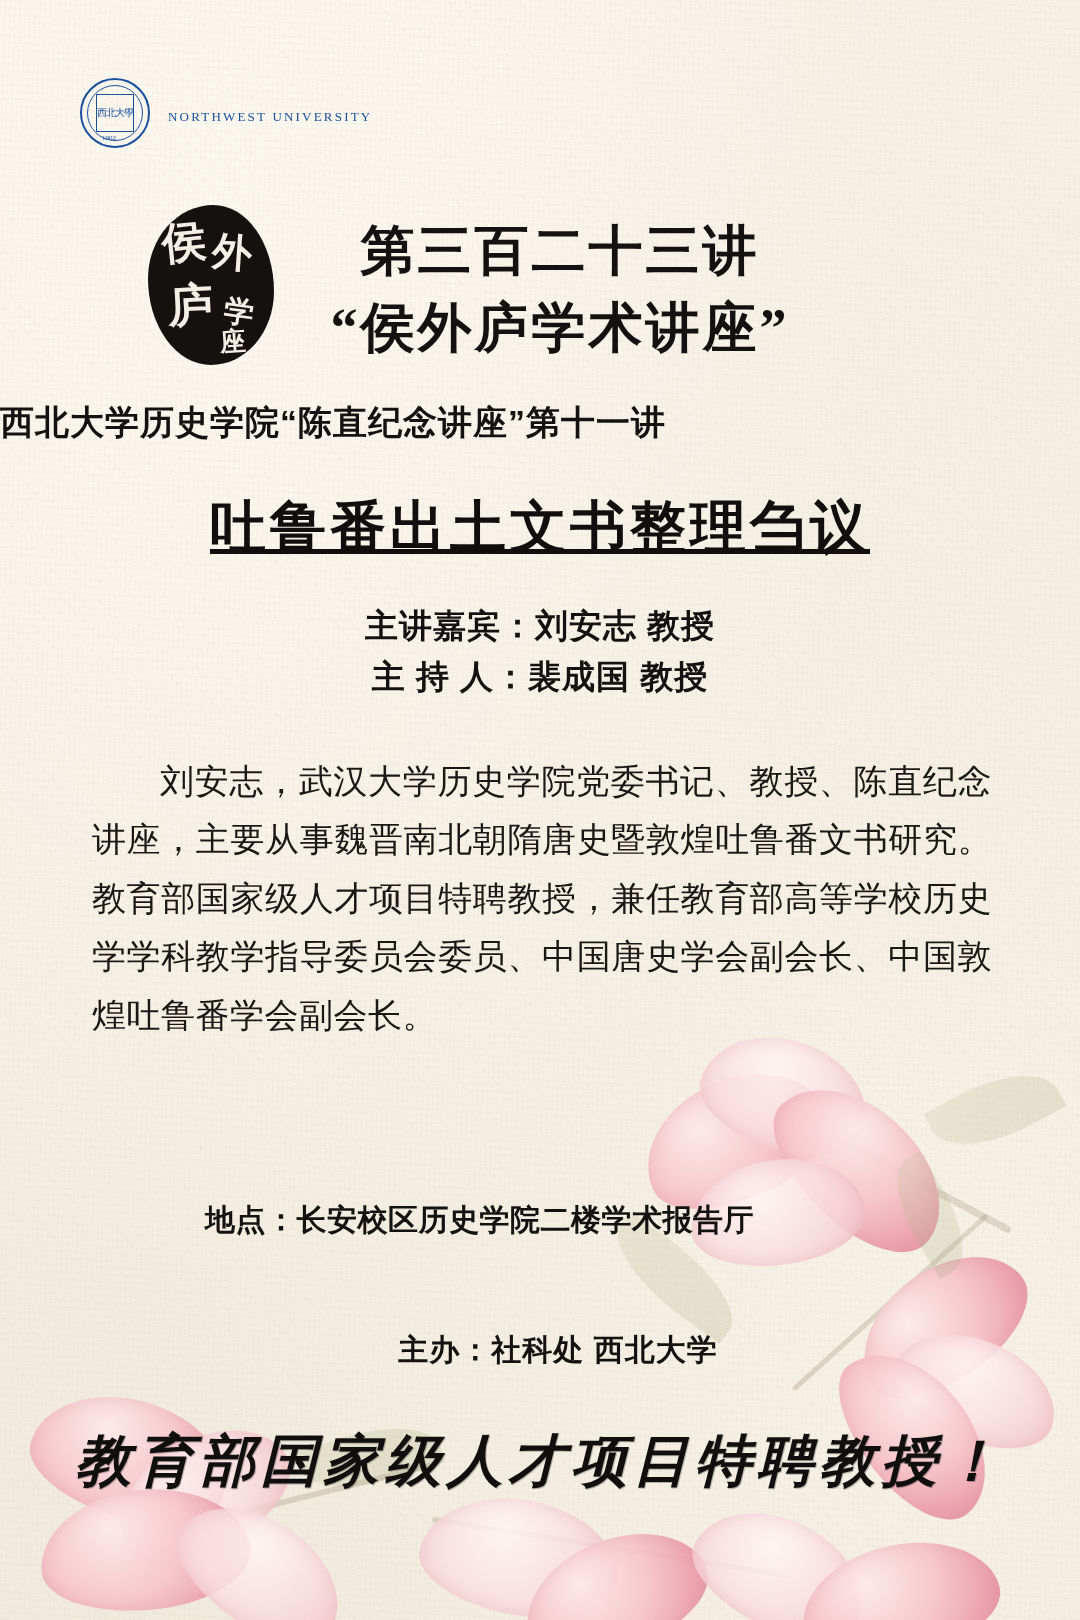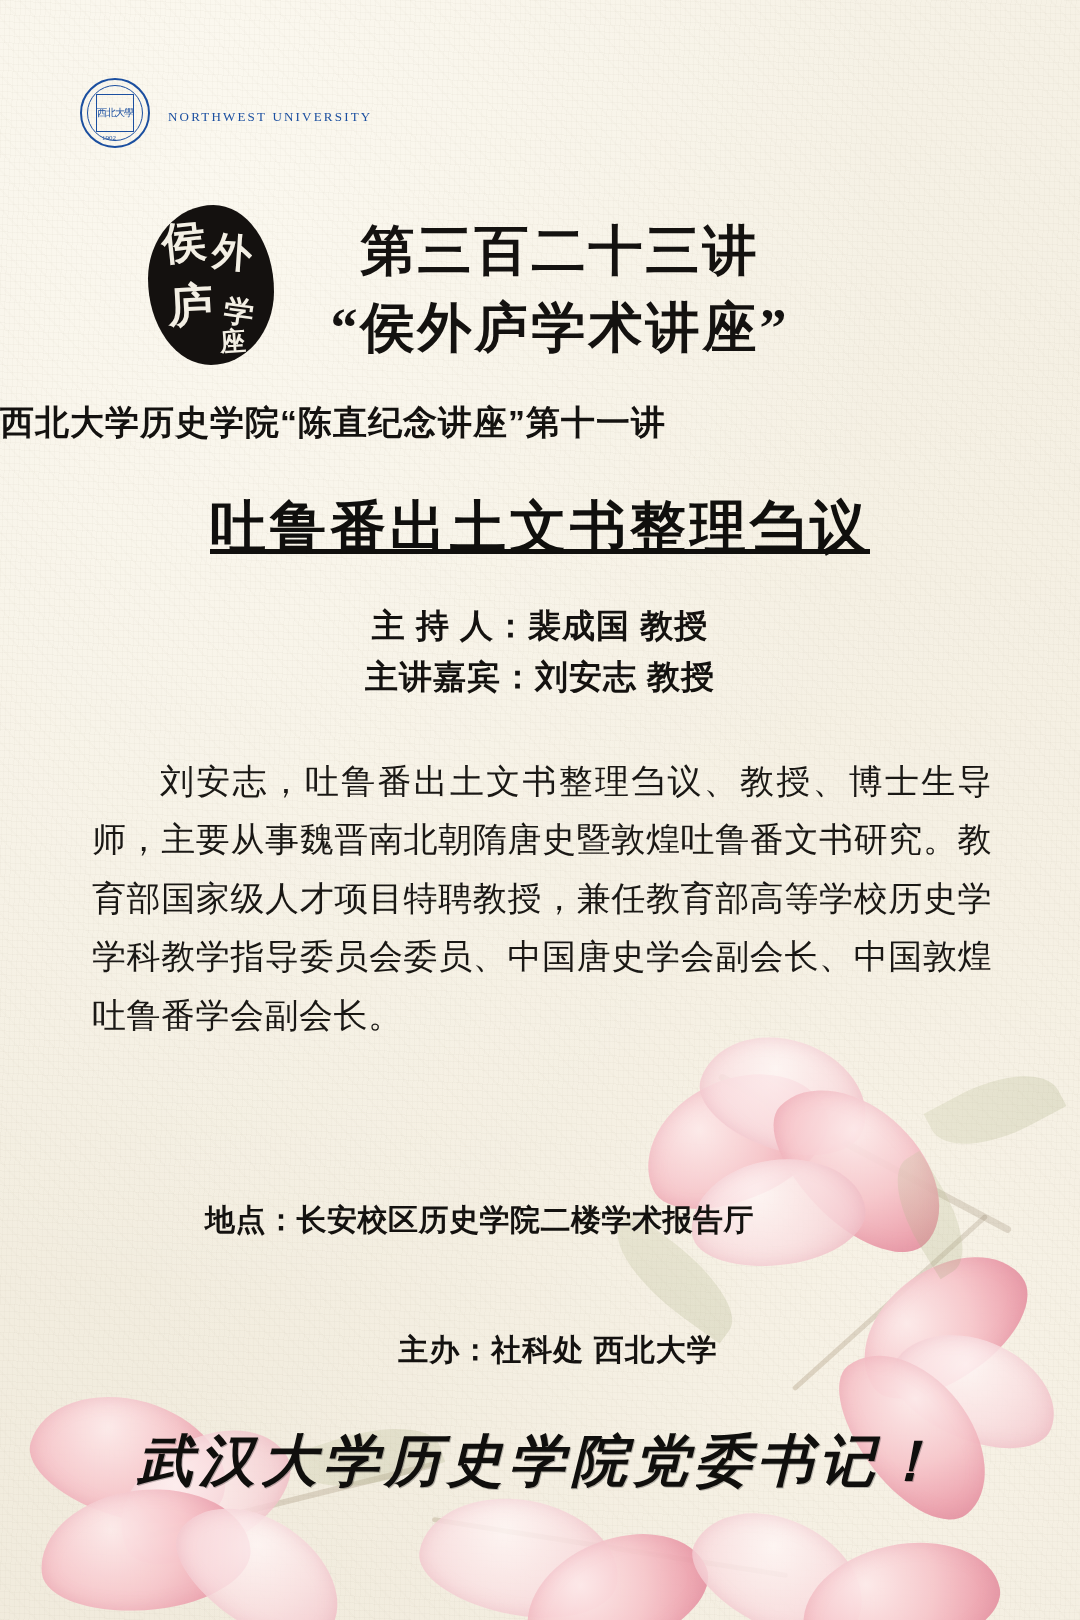--- a/index.html
+++ b/index.html
@@ -329,27 +329,27 @@
   <div class="series-title">
     <div>第三百二十三讲</div>
     <div>“侯外庐学术讲座”</div>
   </div>
 
   <div class="sub-series">西北大学历史学院“陈直纪念讲座”第十一讲</div>
 
   <div class="lecture-title">吐鲁番出土文书整理刍议</div>
 
   <div class="people">
+    <div>主讲嘉宾：刘安志  教授</div>
     <div>主  持  人：裴成国  教授</div>
-    <div>主讲嘉宾：刘安志  教授</div>
-  </div>
-
-  <div class="bio">刘安志，吐鲁番出土文书整理刍议、教授、博士生导师，主要从事魏晋南北朝隋唐史暨敦煌吐鲁番文书研究。教育部国家级人才项目特聘教授，兼任教育部高等学校历史学学科教学指导委员会委员、中国唐史学会副会长、中国敦煌吐鲁番学会副会长。</div>
+  </div>
+
+  <div class="bio">刘安志，武汉大学历史学院党委书记、教授、陈直纪念讲座，主要从事魏晋南北朝隋唐史暨敦煌吐鲁番文书研究。教育部国家级人才项目特聘教授，兼任教育部高等学校历史学学科教学指导委员会委员、中国唐史学会副会长、中国敦煌吐鲁番学会副会长。</div>
 
   <div class="logistics">
     <div>地点：长安校区历史学院二楼学术报告厅</div>
   </div>
 
   <div class="organizer">主办：社科处 西北大学</div>
 
-  <div class="welcome">武汉大学历史学院党委书记！</div>
+  <div class="welcome">教育部国家级人才项目特聘教授！</div>
 
 </div>
 
 </body></html>

